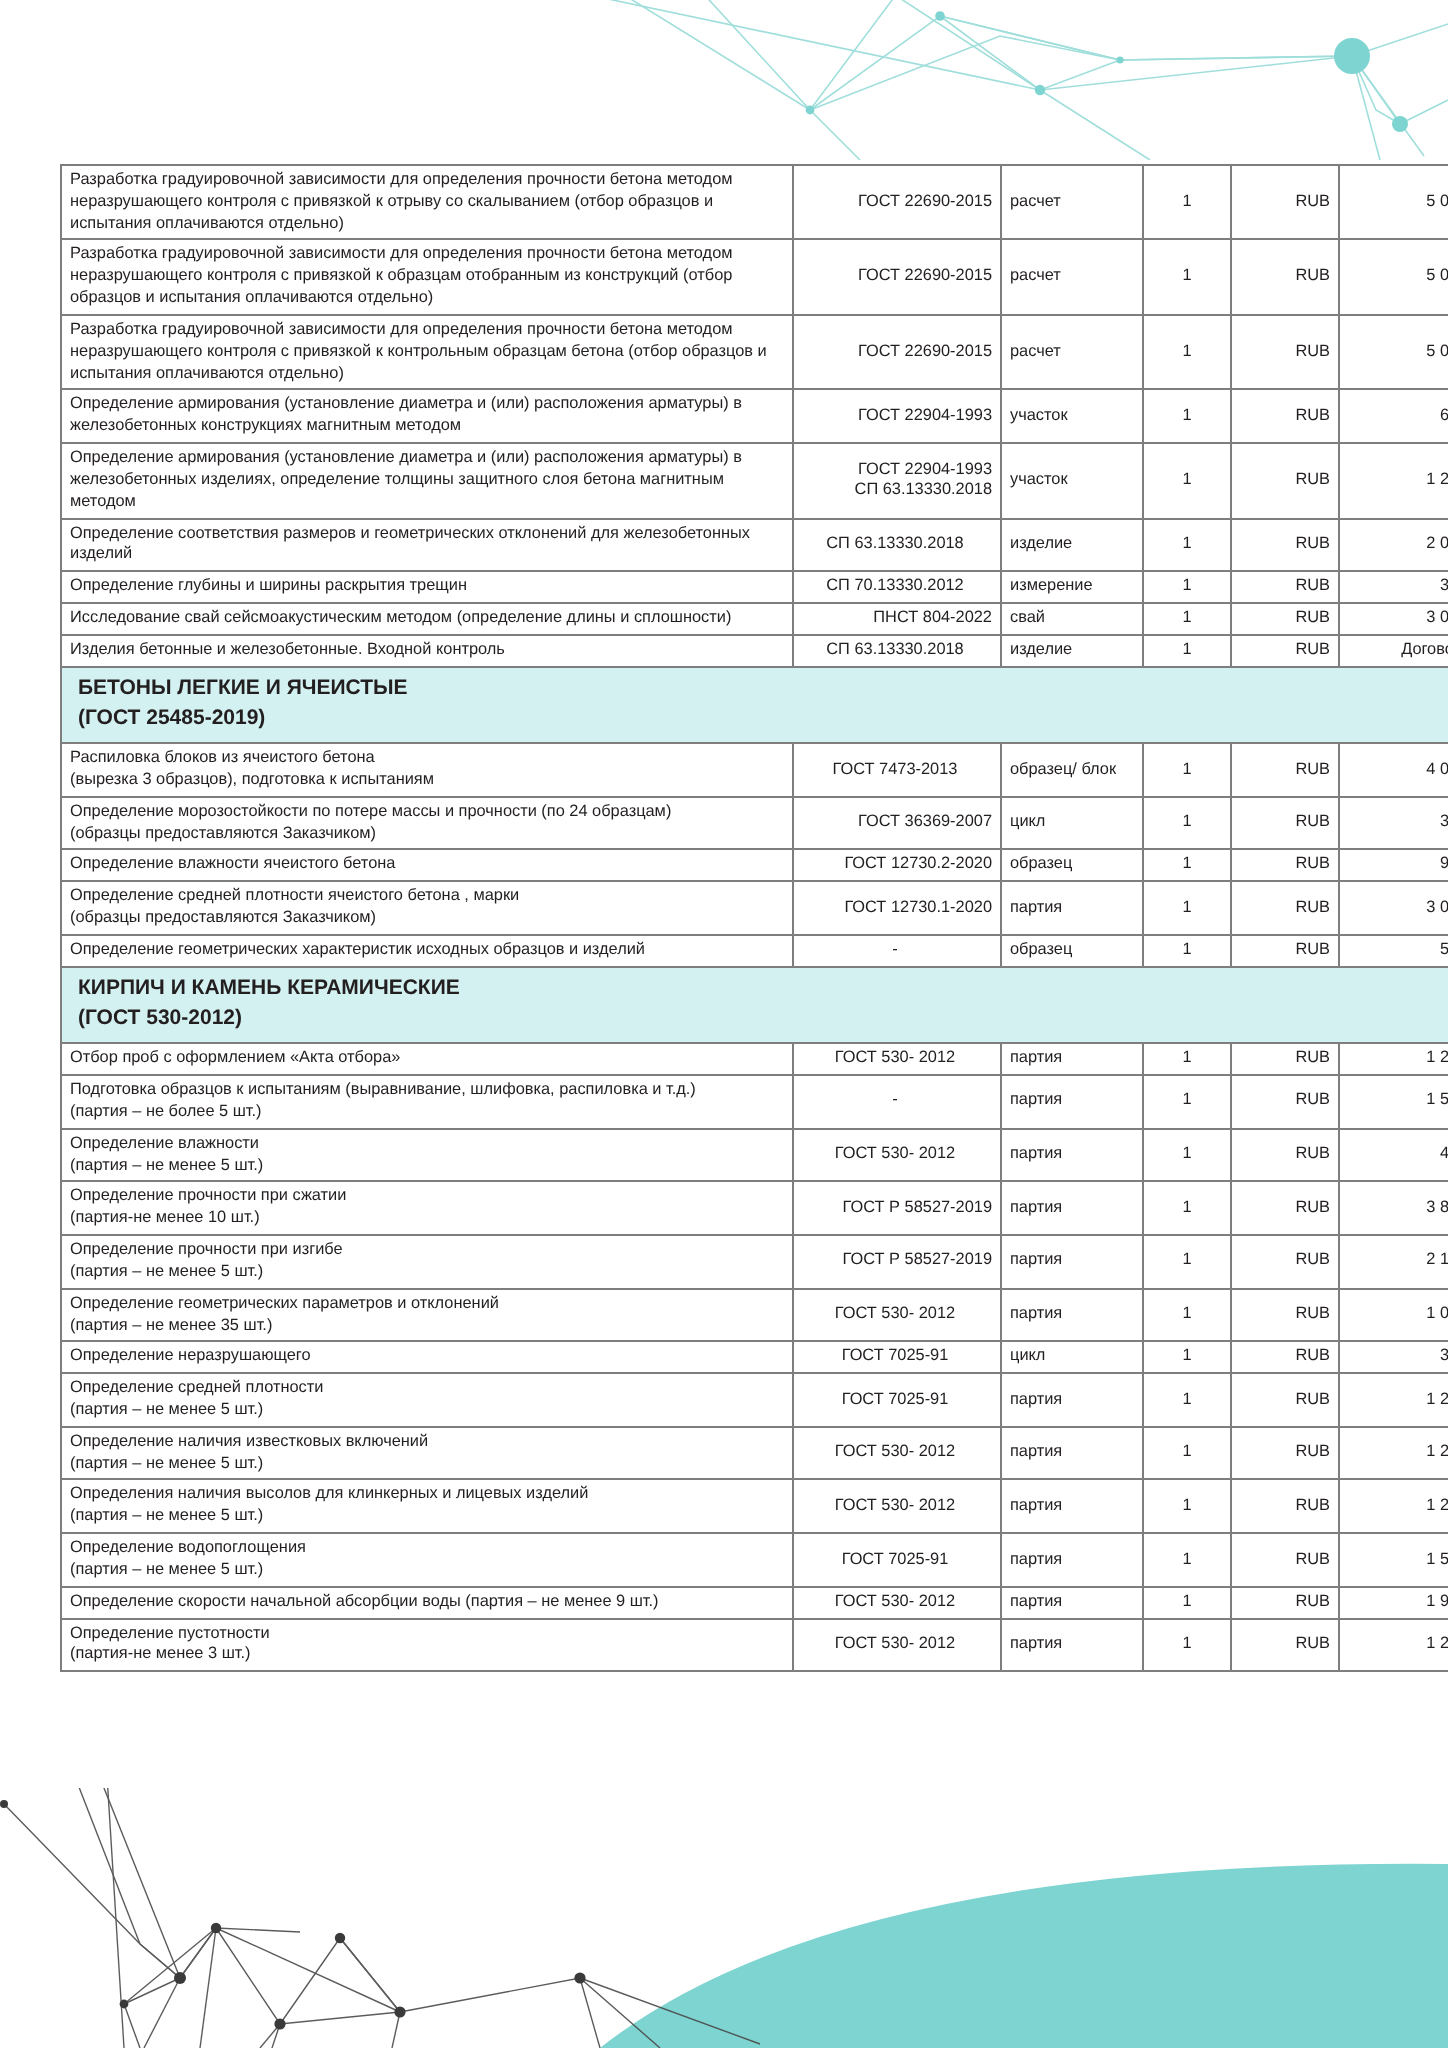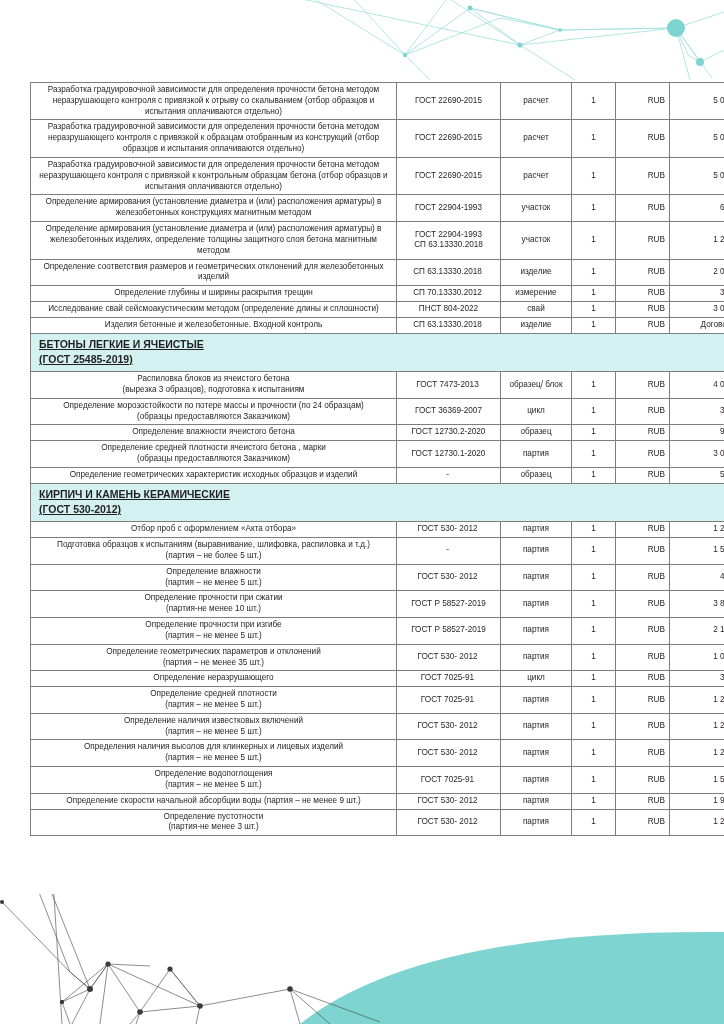--- a/index.html
+++ b/index.html
@@ -28,42 +28,42 @@
     background:rgba(255,255,255,0.0);
   }
   table.price-table td{
     border:1px solid #7e7e7e;
     padding:2px 4px;
     font-size:8.2px;
     line-height:1.32;
     vertical-align:middle;
     word-wrap:break-word;
   }
-  td.c-name{width:357px;text-align:center;vertical-align:middle;}
-  td.c-std {width:95px;text-align:center;padding-left:6px;}
+  td.c-name{width:357px;text-align:left;vertical-align:middle;}
+  td.c-std {width:95px;text-align:right;padding-left:6px;}
   td.c-std.ctr{text-align:center;padding-left:2px;}
-  td.c-unit{width:62px;text-align:center;font-size:7.6px;}
+  td.c-unit{width:62px;font-size:7.6px;}
   td.c-qty {width:35px;text-align:center;font-size:8.2px;}
   td.c-cur {width:45px;text-align:right;font-size:8px;vertical-align:top;}
   td.c-price{width:71px;text-align:right;font-size:8.2px;vertical-align:top;padding-right:5px;}
 
   tr.section-row td{
     background:#d3f1f1;
     border-left:1px solid #7e7e7e;
     border-right:1px solid #7e7e7e;
     border-top:1px solid #7e7e7e;
     border-bottom:1px solid #7e7e7e;
     padding:3px 4px 4px 8px;
   }
   .section-title{
     font-size:10.5px;
     font-weight:bold;
     line-height:1.45;
   }
-  .section-title span{ text-decoration:underline; display:inline-block;}
+  .section-title span{ display:inline-block;}
 </style>
 </head>
 <body>
 
 <svg class="deco" id="deco-top" viewBox="0 0 724 80" preserveAspectRatio="none">
   <g stroke="#8fd9d5" stroke-width="0.8" fill="none" opacity="0.85">
     <path d="M300 -10 L405 55 L470 8 L560 30 L676 28 L700 62"></path>
     <path d="M405 55 L500 18 L560 30"></path>
     <path d="M455 -12 L405 55 L350 -5"></path>
     <path d="M470 8 L560 30 L676 28"></path>

